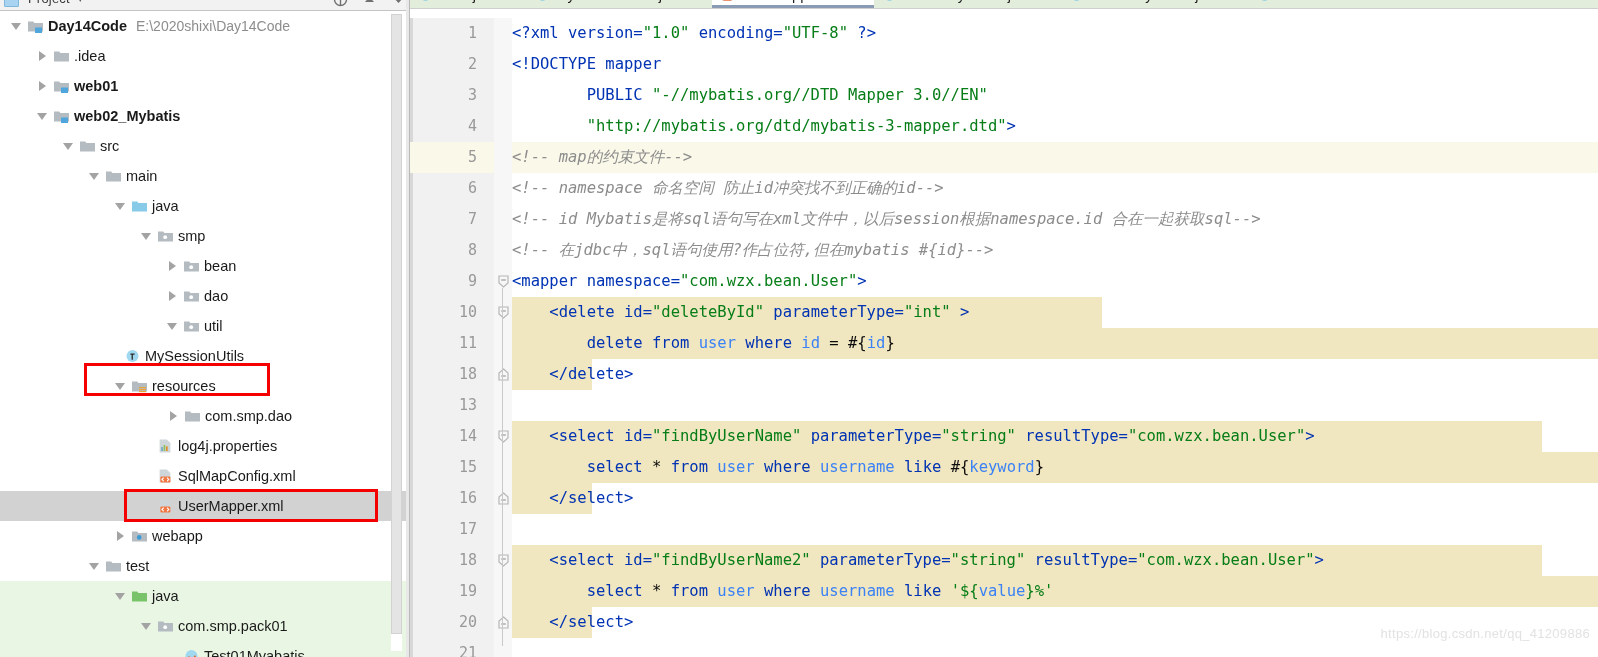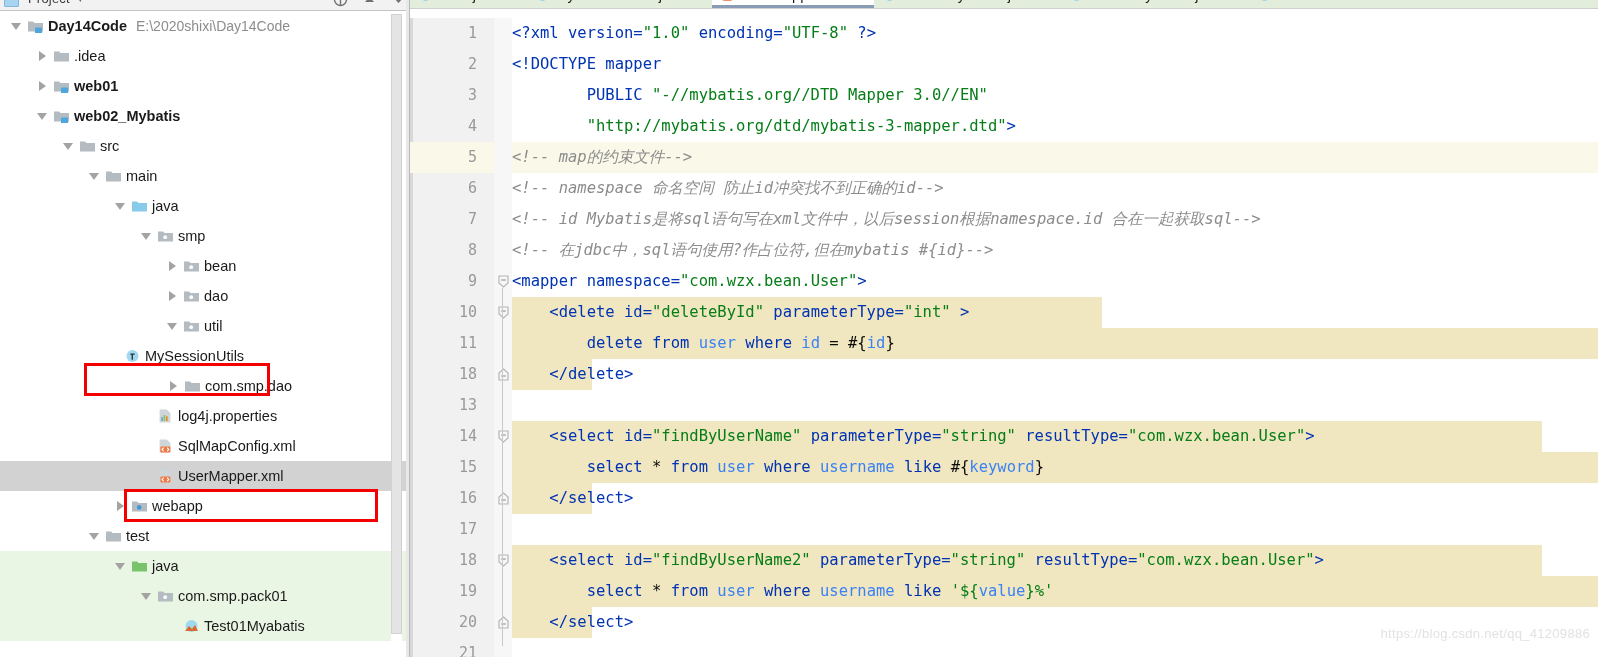--- a/index.html
+++ b/index.html
@@ -307,20 +307,34 @@
         </div>
         <div class="row" style="padding-left: 105px;">
           <span class="twisty none"></span>
           <span class="ico">
             <svg width="17" height="16" viewBox="0 0 17 16">
               <circle cx="8.5" cy="8" r="6" fill="#9fd8ef"></circle>
               <path d="M6.4 5.6h4.2v1.2H8.9v4.9H7.6V6.8H6.4z" fill="#2a2a2a"></path>
             </svg>
           </span>
           <span class="label">MySessionUtils</span>
+        </div>
+        <div class="row" style="padding-left: 112px;">
+          <span class="twisty open">
+            <i></i>
+          </span>
+          <span class="ico">
+            <svg width="17" height="16" viewBox="0 0 17 16">
+              <path d="M1 3.6h5.2l1.2 1.5H16v8.3H1z" fill="#b4bcc2"></path>
+              <rect x="8" y="9" width="7" height="1.2" fill="#e8a33d"></rect>
+              <rect x="8" y="11" width="7" height="1.2" fill="#e8a33d"></rect>
+              <rect x="8" y="13" width="7" height="1.2" fill="#e8a33d"></rect>
+            </svg>
+          </span>
+          <span class="label">resources</span>
         </div>
         <div class="row" style="padding-left: 138px; margin-left: 27px;">
           <span class="twisty closed">
             <i></i>
           </span>
           <span class="ico">
             <svg width="17" height="16" viewBox="0 0 17 16">
               <path d="M1 3.6h5.2l1.2 1.5H16v8.3H1z" fill="#b4bcc2"></path>
             </svg>
           </span>

